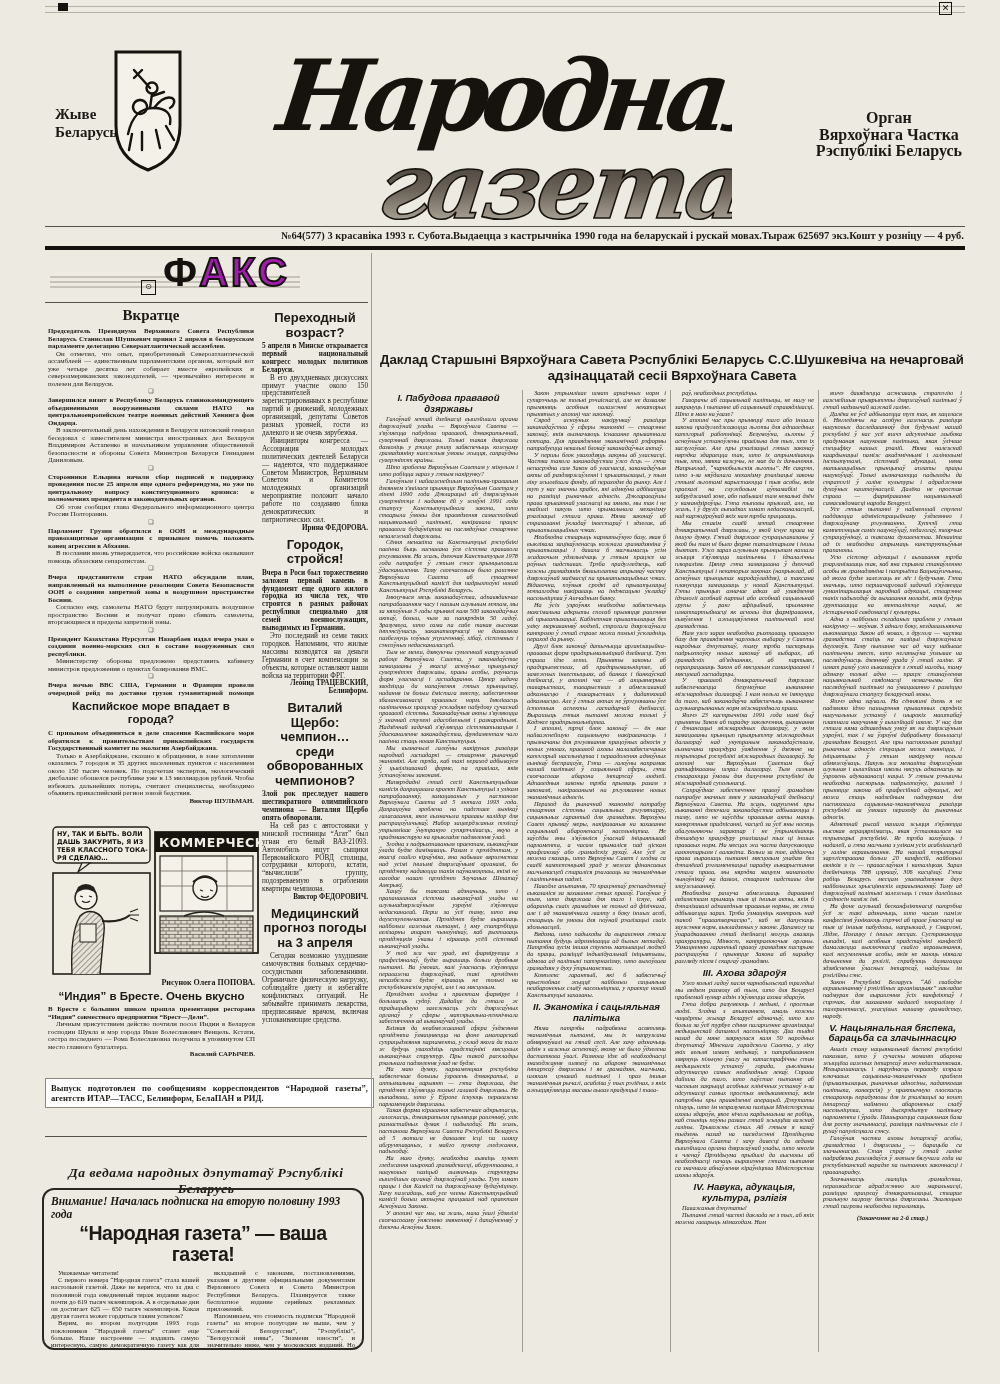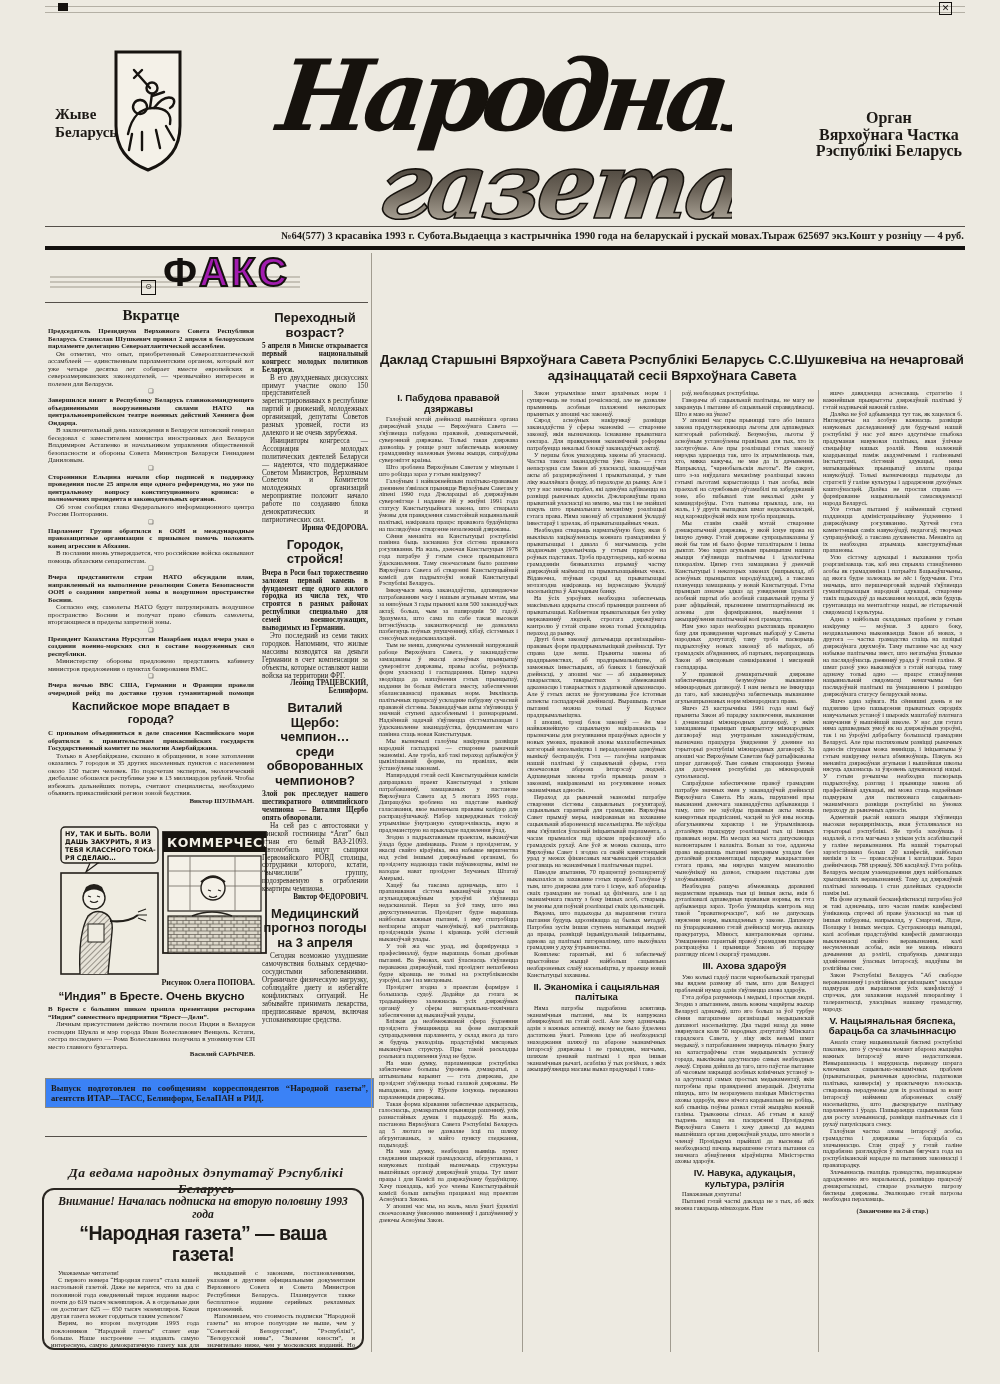--- a/index.html
+++ b/index.html
@@ -43,54 +43,54 @@
   .b-lead{font-weight:bold;}
   .b-p{text-indent:8px;}
   .b-sep{text-align:center;font-size:6px;line-height:9px;color:#33302b;}
   .b-by{font-weight:bold;text-align:right;white-space:pre-line;}
   .b-h2{font-family:"Liberation Sans","DejaVu Sans",sans-serif;font-weight:bold;text-align:center;}
   .b-cont{font-weight:bold;text-align:center;margin-top:5px;}
 
   .kaspiy{position:absolute;left:48px;top:700px;width:206px;height:124px;overflow:hidden;
           font-size:6.9px;line-height:7.5px;text-align:justify;}
   .kaspiy h3{margin:0 0 3px;font-size:11.5px;line-height:13px;text-align:center;}
-  .cartoon{position:absolute;left:60px;top:826px;width:178px;height:150px;}
+  .cartoon{position:absolute;left:52px;top:826px;width:178px;height:150px;}
   .cartoon-cap{position:absolute;left:48px;top:978px;width:207px;text-align:right;font-weight:bold;font-size:8px;}
   .india{position:absolute;left:48px;top:990px;width:207px;height:86px;overflow:hidden;
          font-size:6.9px;line-height:7.5px;text-align:justify;}
   .india h3{margin:0 0 2px;font-size:11.5px;line-height:13px;text-align:center;}
 
   .rightcol{position:absolute;left:262px;top:306px;width:106px;height:768px;overflow:hidden;
             font-size:7.2px;line-height:7.9px;text-align:justify;}
   .rightcol .b-h2{font-size:13px;line-height:14.5px;margin:5px 0 3px;}
   .rightcol .b-lead{text-align:justify;}
 
-  .credits{position:absolute;left:45px;top:1078px;width:317px;background:#3b82f6;border:1px solid #8d897e;
+  .credits{position:absolute;left:45px;top:1078px;width:317px;background:#ffffff;border:1px solid #8d897e;
            padding:4px 5px;font-weight:bold;font-size:8.6px;line-height:10px;text-align:justify;}
 
   .notice{position:absolute;left:45px;top:1136px;width:322px;border-top:1px solid #55504a;padding-top:4px;}
   .notice-title{font-style:italic;font-weight:bold;font-size:13.5px;text-align:center;letter-spacing:0.5px;margin-top:24px;}
   .notice-body{margin-top:2px;font-size:7.8px;line-height:8.6px;text-align:justify;text-indent:9px;}
 
   .subbox{position:absolute;left:42px;top:1188px;width:322px;height:162px;border:2px solid #2b2722;
           border-radius:12px;padding:5px 7px;box-sizing:border-box;overflow:hidden;}
-  .sub-kicker{font-style:italic;font-weight:bold;font-size:11.5px;line-height:13px;text-align:center;}
+  .sub-kicker{font-style:italic;font-weight:bold;font-size:11.5px;line-height:13px;text-align:left;}
   .sub-head{font-size:19.5px;line-height:21px;font-weight:bold;text-align:center;margin:2px 0 4px;letter-spacing:-0.5px;}
   .sub-cols{display:flex;gap:8px;font-size:6.6px;line-height:7.2px;text-align:justify;}
   .sub-cols>div{flex:1;overflow:hidden;height:100px;}
   .sub-cols .b-p{text-indent:7px;}
 
   
   .divider-v{position:absolute;left:371px;top:253px;height:1099px;width:1px;background:#a19c90;}
   .art-head{position:absolute;left:378px;top:258px;width:588px;text-align:center;font-weight:bold;
             font-size:25px;line-height:29px;letter-spacing:0.3px;}
   .art-sub{position:absolute;left:378px;top:352px;width:588px;text-align:center;font-weight:bold;
            font-size:13.2px;line-height:15.5px;}
   .art-cols{position:absolute;left:375px;top:390px;width:591px;height:962px;display:flex;}
-  .art-col{flex:1;padding:0 4px;overflow:hidden;font-size:6.3px;line-height:6.85px;text-align:justify;}
+  .art-col{flex:1;padding:0 4px;overflow:hidden;font-size:6.3px;line-height:6.85px;text-align:justify;font-style:italic;}
   .art-col+.art-col{border-left:1px solid #a19c90;}
   .art-col .b-p{text-indent:7px;}
   .art-col .b-h2{font-size:9.6px;line-height:10.6px;margin:3px 0 2px;}
 </style>
 </head>
 <body>
 
 <div class="page">
 
   <div class="top-rule" style="top:6px"></div>

